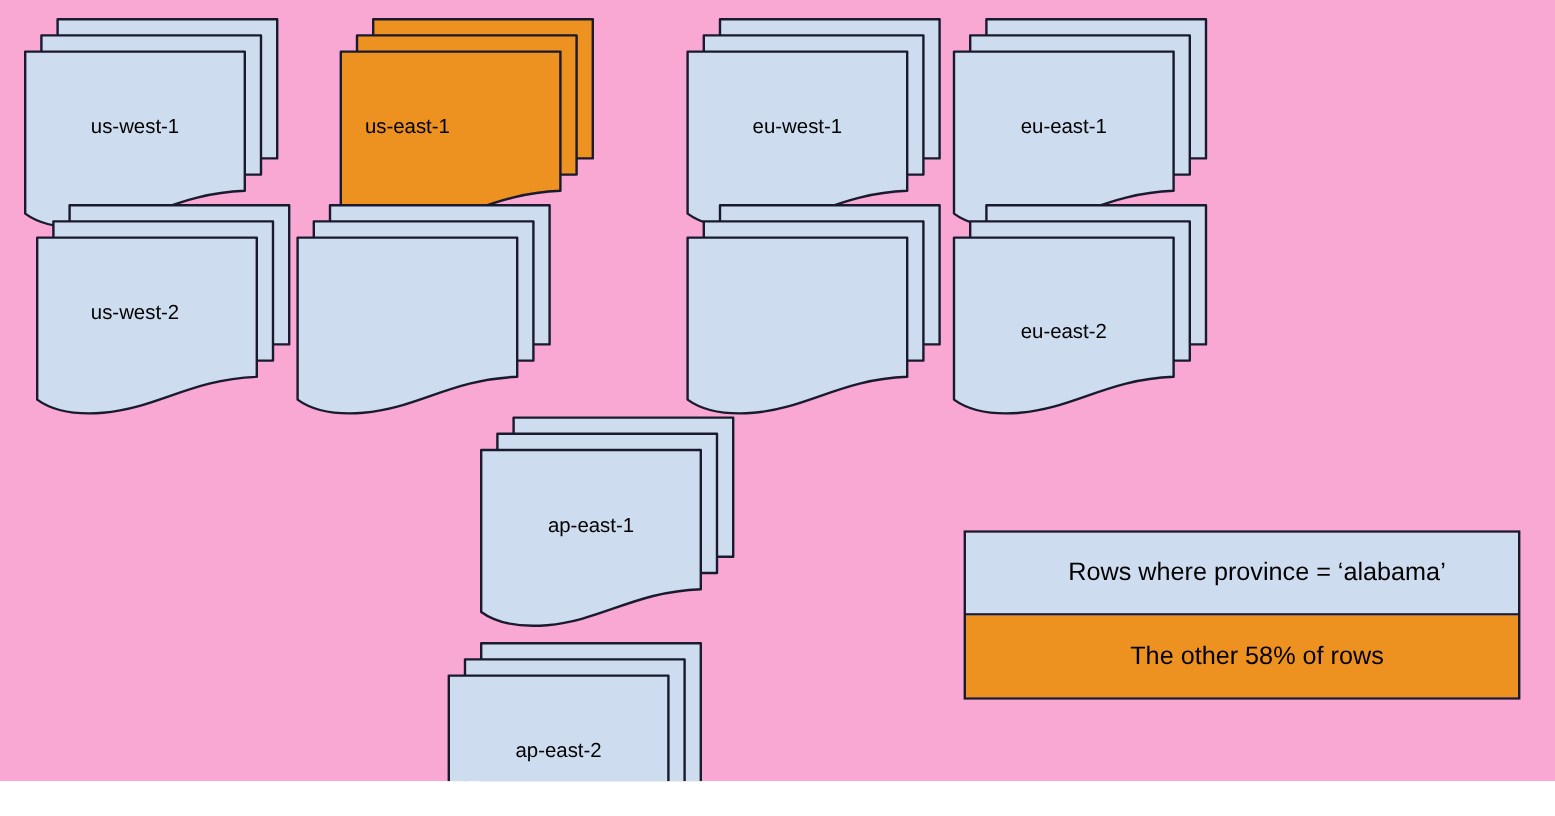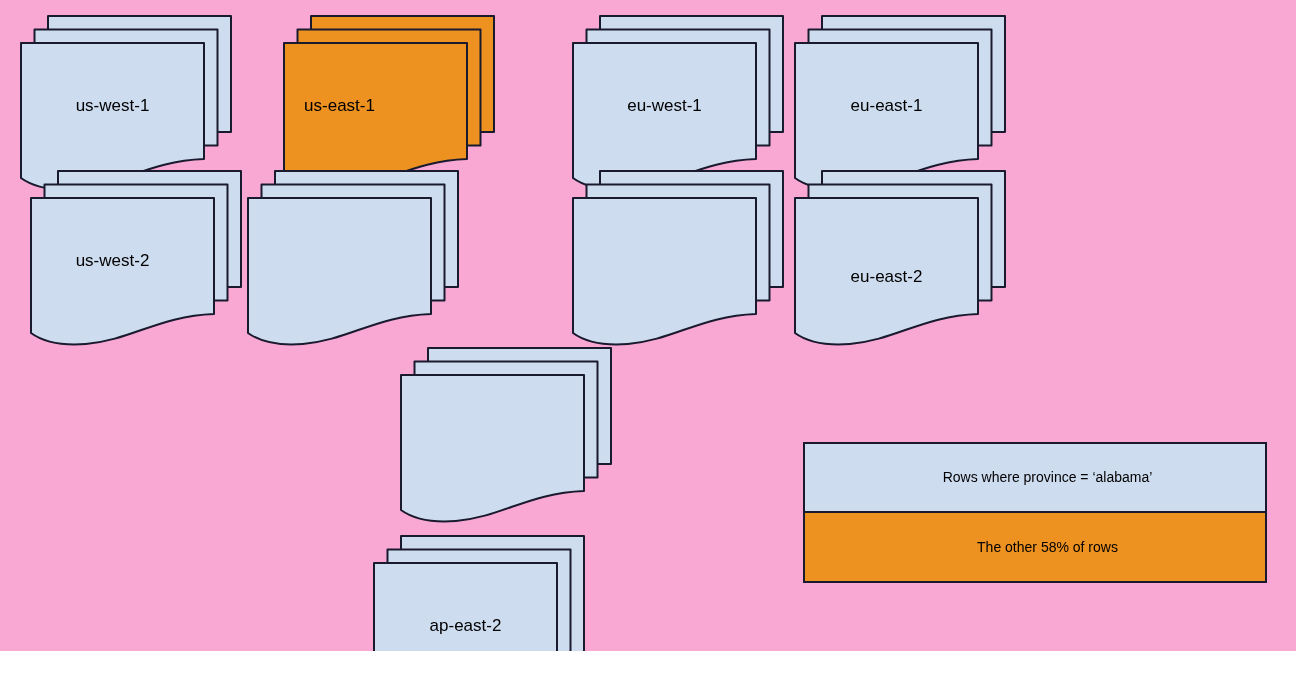--- a/index.html
+++ b/index.html
@@ -50,21 +50,21 @@
     box-sizing: border-box;
     border: 2px solid #1a1a2e;
   }
   .legend-row {
     height: 50%;
     box-sizing: border-box;
     display: flex;
     align-items: center;
     justify-content: center;
     font-family: "Liberation Sans", sans-serif;
-    font-size: 14px;
+    font-size: 21px;
     color: #000000;
     padding-left: 25px;
   }
   .legend-row.top {
     border-bottom: 2px solid #1a1a2e;
   }
 </style>
 </head>
 <body>
 
@@ -132,20 +132,21 @@
           <path d="M 0 27 L 183 27 L 183 143 C 128.1 145 100.65 169 54.9 173 C 29.28 175 10.98 170 0 162 Z" fill="#CEDCF0" stroke="#1a1a2e" stroke-width="2" stroke-linejoin="round"></path>
         </svg>
         <div class="doc-label" style="top: 96px;">eu-east-2</div>
       </div>
       <div class="doc-stack" style="left: 401px; top: 348px;">
         <svg viewBox="0 0 220 160" width="220" height="160">
           <path d="M 27 0 L 210 0 L 210 116 L 27 116 Z" fill="#CEDCF0" stroke="#1a1a2e" stroke-width="2" stroke-linejoin="round"></path>
           <path d="M 13.5 13.5 L 196.5 13.5 L 196.5 129.5 L 13.5 129.5 Z" fill="#CEDCF0" stroke="#1a1a2e" stroke-width="2" stroke-linejoin="round"></path>
           <path d="M 0 27 L 183 27 L 183 143 C 128.1 145 100.65 169 54.9 173 C 29.28 175 10.98 170 0 162 Z" fill="#CEDCF0" stroke="#1a1a2e" stroke-width="2" stroke-linejoin="round"></path>
         </svg>
+        <div class="doc-label" style="top: 80px;">ap-east-1</div>
       </div>
       <div class="doc-stack" style="left: 374px; top: 492px; margin-top: 44px;">
         <svg viewBox="0 0 220 160" width="220" height="160">
           <path d="M 27 0 L 210 0 L 210 116 L 27 116 Z" fill="#CEDCF0" stroke="#1a1a2e" stroke-width="2" stroke-linejoin="round"></path>
           <path d="M 13.5 13.5 L 196.5 13.5 L 196.5 129.5 L 13.5 129.5 Z" fill="#CEDCF0" stroke="#1a1a2e" stroke-width="2" stroke-linejoin="round"></path>
           <path d="M 0 27 L 183 27 L 183 143 C 128.1 145 100.65 169 54.9 173 C 29.28 175 10.98 170 0 162 Z" fill="#CEDCF0" stroke="#1a1a2e" stroke-width="2" stroke-linejoin="round"></path>
         </svg>
         <div class="doc-label" style="top: 80px;">ap-east-2</div>
       </div>
     </div>

